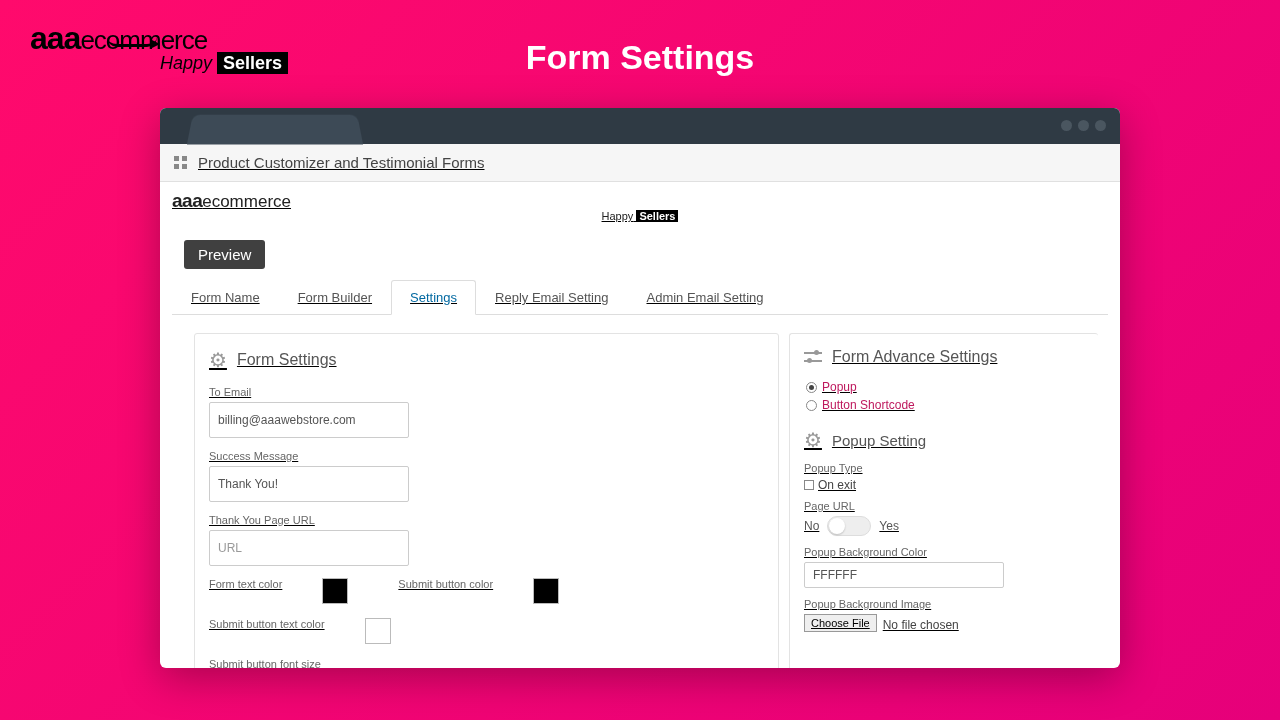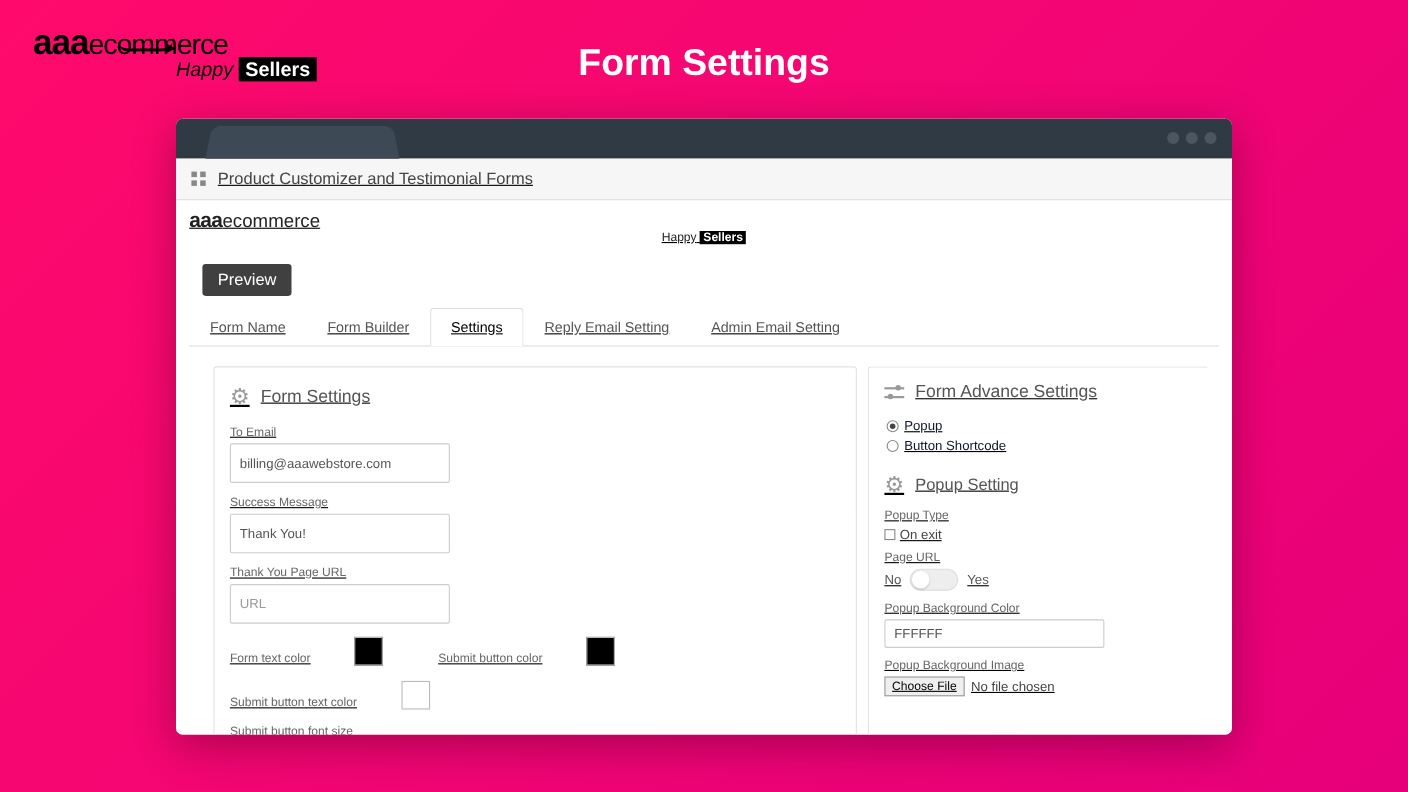--- a/index.html
+++ b/index.html
@@ -112,21 +112,21 @@
 .tab {
   padding: 9px 18px;
   font-size: 13px;
   color: #555;
   cursor: pointer;
   border: 1px solid transparent;
   position: relative;
   top: 1px;
 }
 .tab.active {
-  color: #000000;
+  color: #0369a1;
   background: #fff;
   border: 1px solid #ddd;
   border-bottom: 1px solid #fff;
   border-radius: 3px 3px 0 0;
 }
 .panels {
   display: flex;
   gap: 10px;
   padding: 18px 10px 0 22px;
 }
@@ -161,37 +161,37 @@
   width: 200px;
   padding: 10px 8px;
   font-size: 12px;
   border: 1px solid #ccc;
   border-radius: 2px;
   color: #555;
   margin-bottom: 12px;
 }
 .txt-input::placeholder { color: #999; }
 .color-row { display:flex; align-items:center; gap: 50px; margin-bottom: 14px;}
-.color-pair { display:flex; align-items:flex-end; gap: 40px;}
+.color-pair { display:flex; align-items:flex-start; gap: 40px;}
 .swatch { width: 26px; height: 26px; border: 1px solid #bbb; }
 .swatch.black { background:#000; }
 .swatch.white { background:#fff; }
 .slider-wrap { position:relative; width:100%; height:26px; border:1px solid #ccc; border-radius:2px; margin-top:4px;}
 .slider-handle { position:absolute; left: 78px; top:2px; width:6px; height:20px; background:#999;}
 .slider-badge { position:absolute; right:0; top:0; bottom:0; width:28px; background:#337ab7; color:#fff; font-size:11px; display:flex; align-items:center; justify-content:center;}
 .section-sub { font-size: 15px; color:#444; margin: 8px 0 14px 6px;}
-.radio-row { font-size: 12px; color:#0f172a; display:flex; align-items:center; gap:5px; margin-bottom:4px; margin-left:2px;}
+.radio-row { font-size: 12px; color:#be185d; display:flex; align-items:center; gap:5px; margin-bottom:4px; margin-left:2px;}
 .radio-dot { width:11px; height:11px; border:1px solid #888; border-radius:50%; display:inline-flex; align-items:center; justify-content:center;}
 .radio-dot.sel::after { content:''; width:5px; height:5px; background:#444; border-radius:50%;}
 .checkbox-sq { width:10px; height:10px; border:1px solid #888; display:inline-block; margin-right:4px; position:relative; top:1px;}
 .toggle-row { display:flex; align-items:center; gap:8px; font-size:12px; color:#555; margin:4px 0 10px;}
 .toggle { width:44px; height:20px; background:#eee; border-radius:10px; position:relative; border:1px solid #ddd;}
 .toggle::after { content:''; position:absolute; left:1px; top:1px; width:16px; height:16px; background:#fff; border-radius:50%; box-shadow:0 1px 2px rgba(0,0,0,0.2);}
 .wide-input { width: 200px; padding:5px 8px; font-size:12px; border:1px solid #ccc; border-radius:2px; color:#555;}
-.file-row { display:flex; align-items:center; gap:6px; margin-top:0;}
+.file-row { display:flex; align-items:flex-end; gap:6px; margin-top:0;}
 .file-btn { font-size:11px; padding:2px 6px; border:1px solid #999; background:#efefef; cursor:pointer;}
 .file-txt { font-size:12px; color:#444;}
 .subheading { display:flex; align-items:center; gap:10px; margin: 16px 0 10px;}
 </style>
 </head>
 <body>
 
 <div class="outer-header">
   <div class="outer-logo">
     <span class="aaa">aaa</span><span class="ecom">ecommerce</span>

